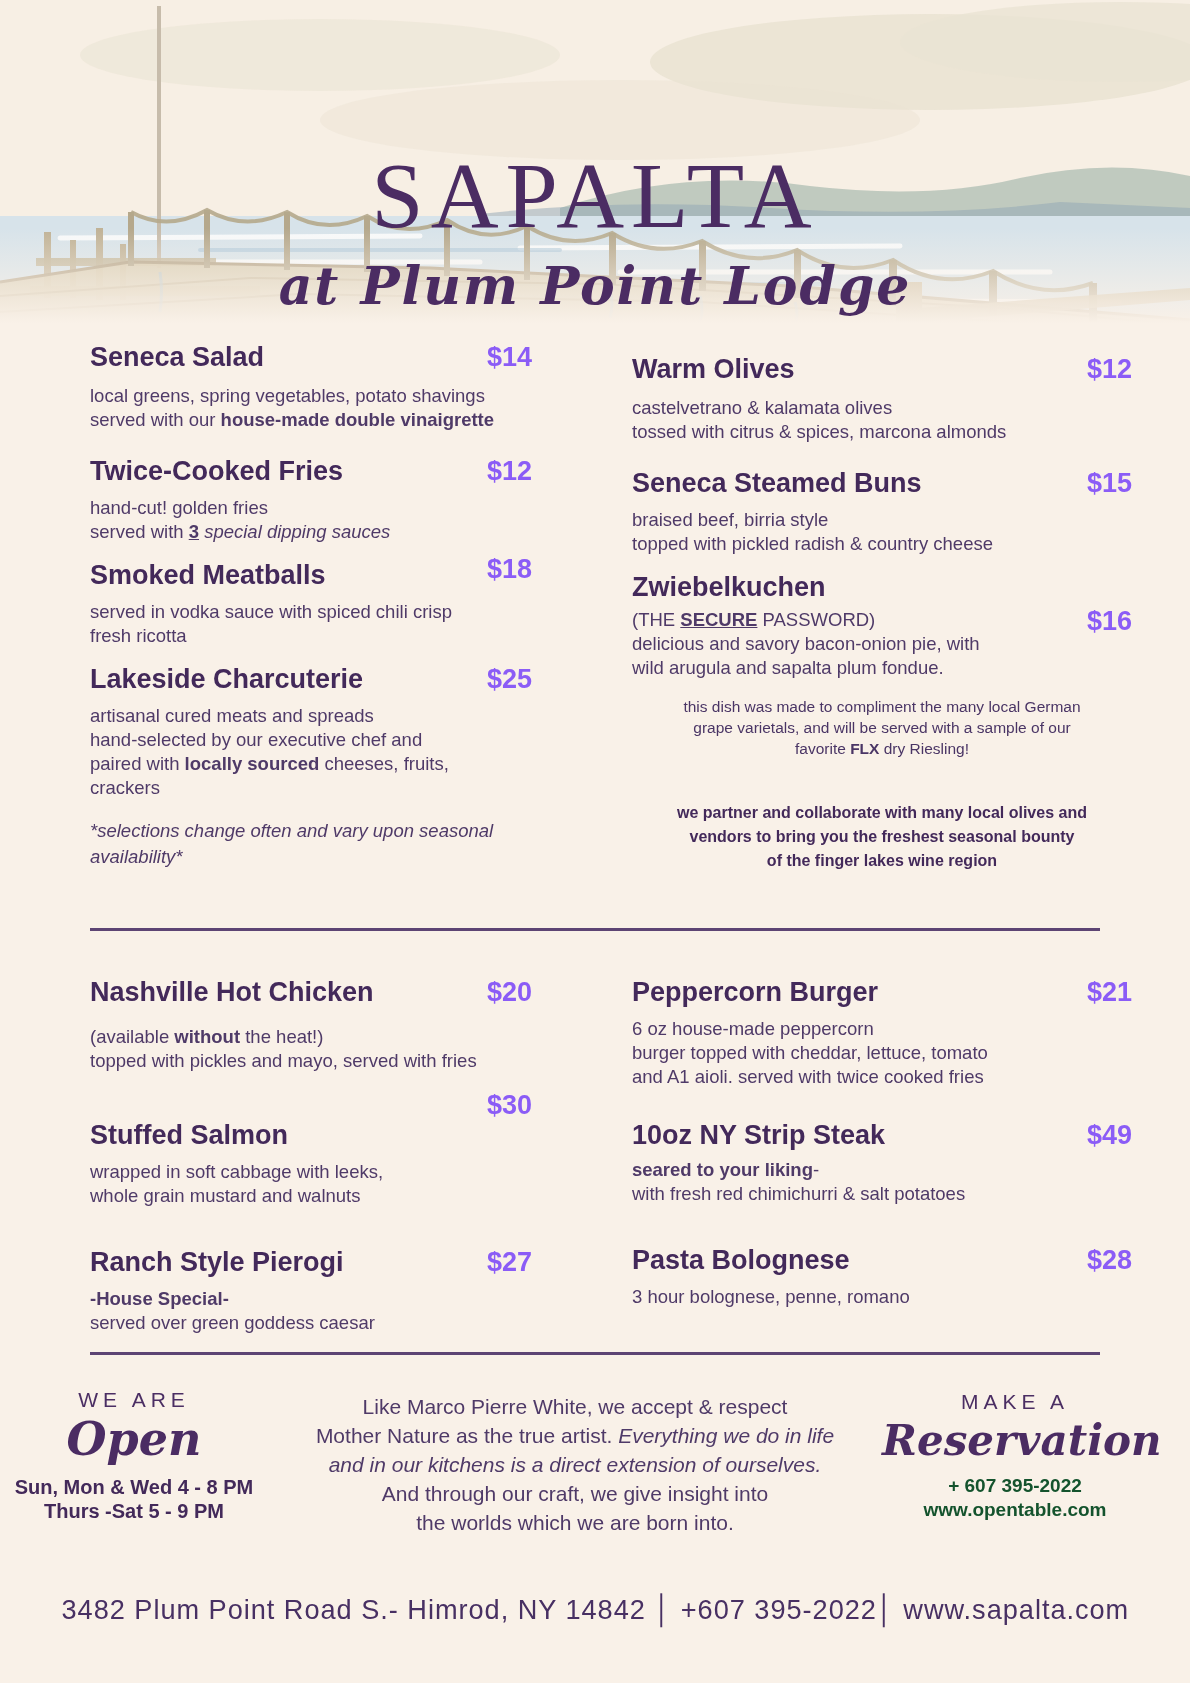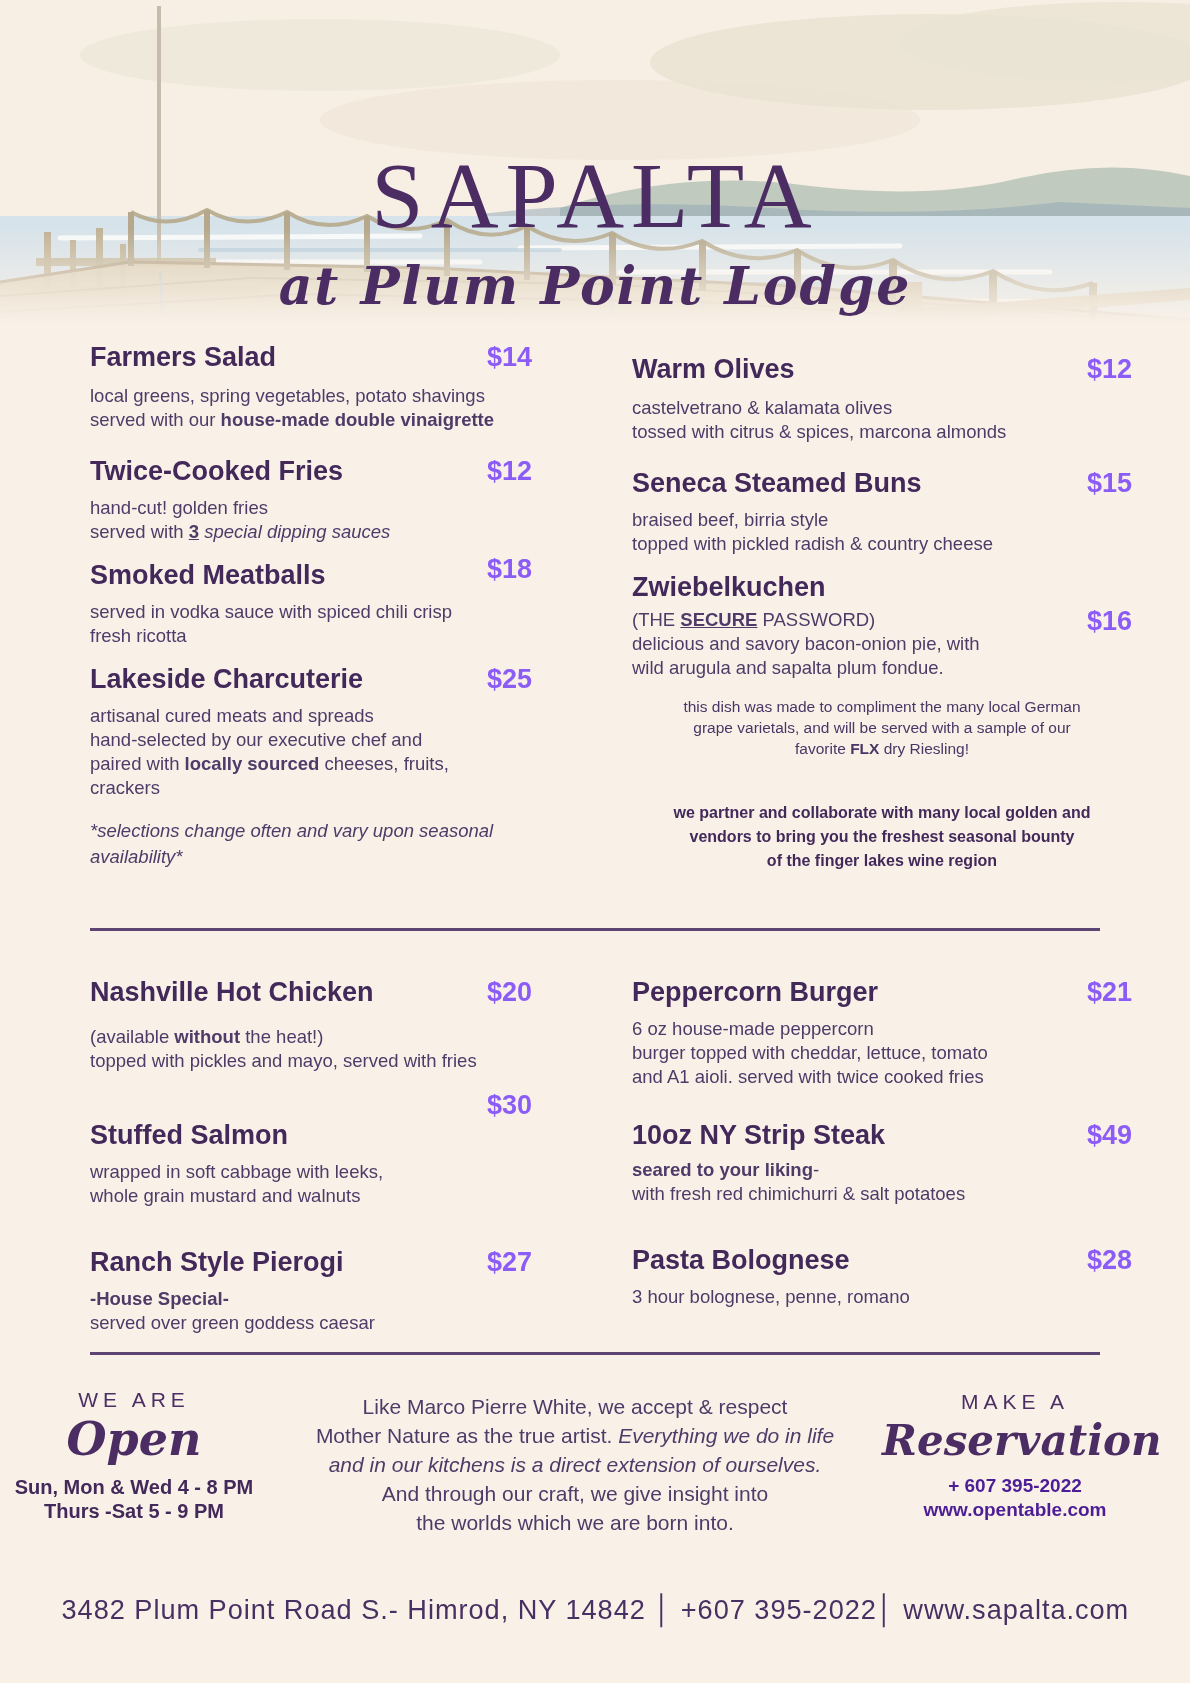--- a/index.html
+++ b/index.html
@@ -56,21 +56,21 @@
              font-size:21px; line-height:29px; color:#4f3a68; }
   .f-right { position:absolute; left:882px; top:1390px; width:266px; text-align:center; }
   .eyebrow { font-size:21px; letter-spacing:5px; color:#4b2e63; }
   .script-word {
     font-family:"DejaVu Serif", serif; font-style:italic; font-weight:bold;
     color:#4b2c63; line-height:1.1;
   }
   .script-open { font-size:46px; margin-top:2px; }
   .script-res  { font-size:42px; margin-top:4px; }
   .hours { margin-top:10px; font-size:20px; font-weight:bold; line-height:24px; color:#43295a; }
-  .res-contact { margin-top:10px; font-size:19px; font-weight:bold; line-height:24px; color:#4c1d95; }
+  .res-contact { margin-top:10px; font-size:19px; font-weight:bold; line-height:24px; color:#14532d; }
   .bottom-bar {
     position:absolute; left:0; top:1594px; width:1190px; text-align:center;
     font-size:28px; letter-spacing:1px; color:#483063;
   }
   .bottom-bar span { display:inline-block; transform:scaleX(0.97); transform-origin:center; }
   .b { font-weight:bold; }
   .i { font-style:italic; }
   .u { text-decoration:underline; }
 </style>
 </head>
@@ -151,21 +151,21 @@
   </svg>
 
   <div class="brand">
     <div class="brand-name">SAPALTA</div>
     <div class="brand-sub">at Plum Point Lodge</div>
   </div>
 
   <div class="col col-tl">
     <div class="item m-farmers">
       <div class="item-head">
-        <span class="item-name">Farmers Salad</span>
+        <span class="item-name">Seneca Salad</span>
         <span class="price">$14</span>
       </div>
       <div class="desc">
           <div class="rl"><span>local greens, spring vegetables, potato shavings</span></div>
           <div class="rl"><span>served with our </span><span class="b">house-made double vinaigrette</span></div>
         </div>
     </div>
     <div class="item m-fries">
       <div class="item-head">
         <span class="item-name">Twice-Cooked Fries</span>
@@ -235,21 +235,21 @@
           <div class="rl"><span>delicious and savory bacon-onion pie, with</span></div>
           <div class="rl"><span>wild arugula and sapalta plum fondue.</span></div>
         </div>
     </div>
     <div class="note-center">
         <div class="rl"><span>this dish was made to compliment the many local German</span></div>
         <div class="rl"><span>grape varietals, and will be served with a sample of our</span></div>
         <div class="rl"><span>favorite </span><span class="b">FLX</span><span> dry Riesling!</span></div>
       </div>
     <div class="partner-note">
-        <div class="rl"><span>we partner and collaborate with many local golden and</span></div>
+        <div class="rl"><span>we partner and collaborate with many local olives and</span></div>
         <div class="rl"><span>vendors to bring you the freshest seasonal bounty</span></div>
         <div class="rl"><span>of the finger lakes wine region</span></div>
       </div>
   </div>
 
   <hr class="divider divider-1">
 
   <div class="col col-bl">
     <div class="item m-nashville">
       <div class="item-head">

